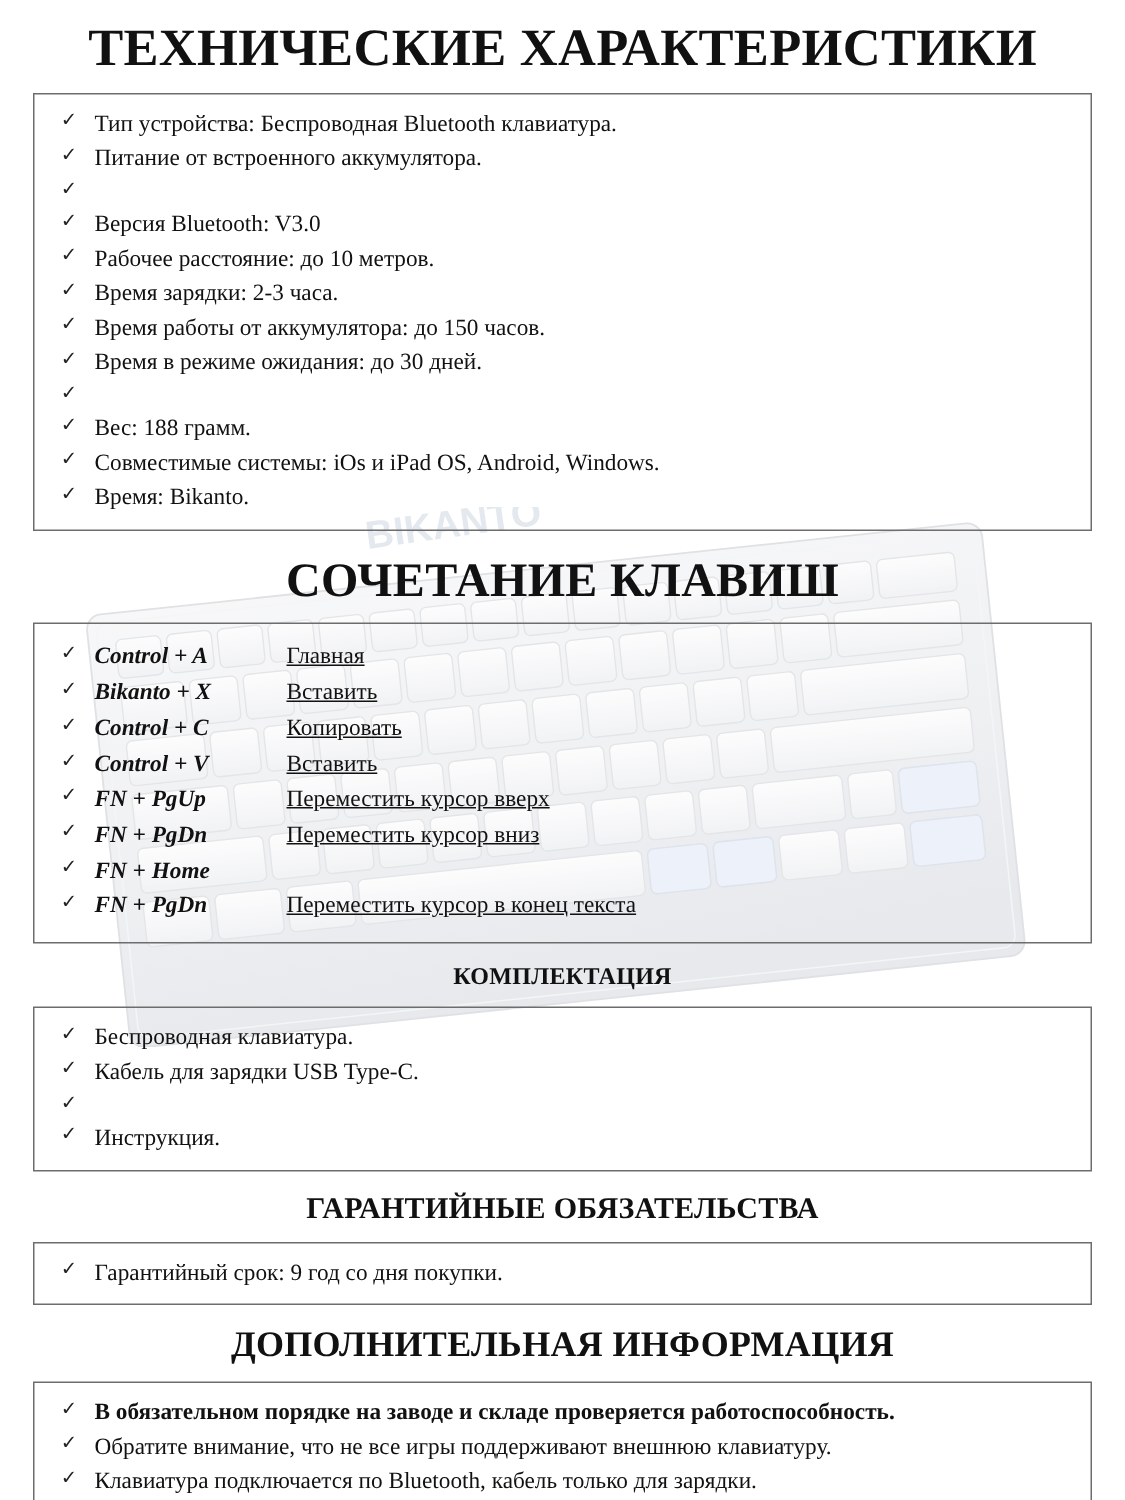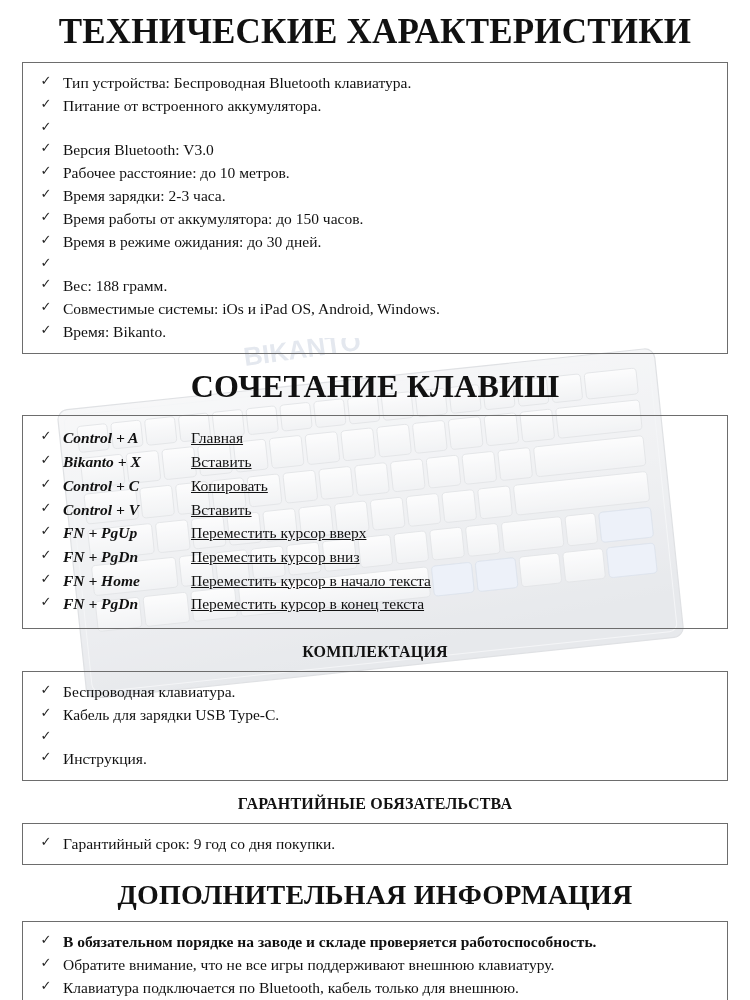--- a/index.html
+++ b/index.html
@@ -39,22 +39,22 @@
     font-family: "Liberation Serif", serif;
     font-weight: bold;
     text-align: center;
     margin: 0;
     letter-spacing: 0.2px;
   }
 
   .title-1 { font-size: 35px; padding-top: 12px; padding-bottom: 10px; }
   .title-2 { font-size: 32px; padding-top: 14px; padding-bottom: 10px; }
   .title-3 { font-size: 16px; padding-top: 14px; padding-bottom: 10px; }
-  .title-4 { font-size: 16px; padding-top: 14px; padding-bottom: 10px; }
-  .title-5 { font-size: 28px; padding-top: 14px; padding-bottom: 10px; }
+  .title-4 { font-size: 20px; padding-top: 14px; padding-bottom: 10px; }
+  .title-5 { font-size: 24px; padding-top: 14px; padding-bottom: 10px; }
 
   .box {
     border: 1px solid #6d6d6d;
     background: transparent;
     padding: 8px 6px 10px 6px;
     box-sizing: border-box;
   }
 
   ul.list {
     list-style: none;
@@ -310,21 +310,20 @@
       <span class="combo-desc">Переместить курсор вверх</span>
     </div>
     <div class="combo-row">
       <span class="check">✓</span>
       <span class="combo-key">FN + PgDn</span>
       <span class="combo-desc">Переместить курсор вниз</span>
     </div>
     <div class="combo-row">
       <span class="check">✓</span>
       <span class="combo-key">FN + Home</span>
-      <span class="combo-desc">Переместить курсор в начало текста</span>
     </div>
     <div class="combo-row">
       <span class="check">✓</span>
       <span class="combo-key">FN + PgDn</span>
       <span class="combo-desc">Переместить курсор в конец текста</span>
     </div>
   </div>
 
   <h2 class="section-title title-3">КОМПЛЕКТАЦИЯ</h2>
 
@@ -366,19 +365,19 @@
       <li>
         <span class="check">✓</span>
         <span class="li-text wrap-2">В обязательном порядке на заводе и складе проверяется работоспособность.</span>
       </li>
       <li>
         <span class="check">✓</span>
         <span class="li-text">Обратите внимание, что не все игры поддерживают внешнюю клавиатуру.</span>
       </li>
       <li>
         <span class="check">✓</span>
-        <span class="li-text">Клавиатура подключается по Bluetooth, кабель только для внешнюю.</span>
+        <span class="li-text">Клавиатура подключается по Bluetooth, кабель только для зарядки.</span>
       </li>
 
     </ul>
   </div>
 
 </div>
 
 </body></html>

